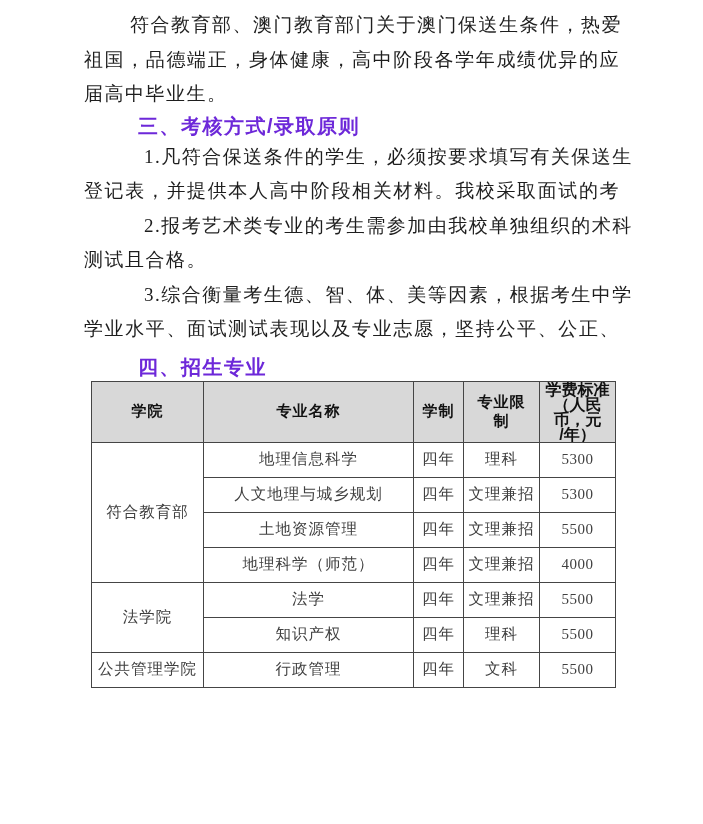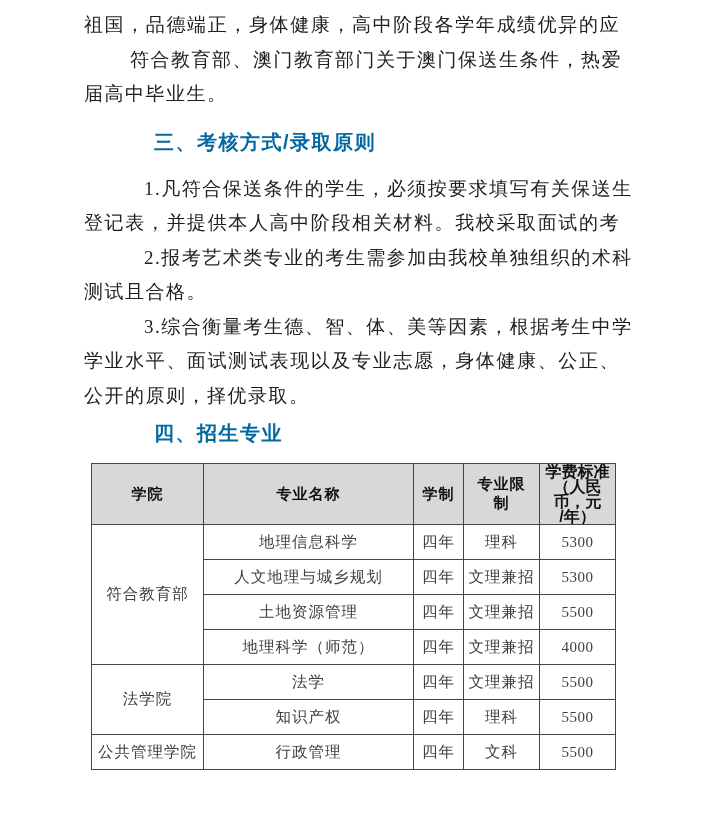--- a/index.html
+++ b/index.html
@@ -28,25 +28,25 @@
   }
   .tline.lastline { text-align-last: auto; }
   .ind-p { text-indent: 46px; }
   .ind-i { text-indent: 60px; }
   
   .sec-h {
     font-family: "Liberation Sans", "DejaVu Sans", sans-serif;
     font-weight: 700;
     font-size: 20px;
     line-height: 28px;
-    margin: 16px;
+    margin: 0;
     padding-left: 54px;
     letter-spacing: 1.5px;
     white-space: nowrap;
-    color: #0369a1;
+    color: #6d28d9;
   }
   .sec-h.majors-h { margin-top: 6px; }
   
   table.majors {
     border-collapse: collapse;
     table-layout: fixed;
     width: 524px;
     margin-left: 7px;
   }
   table.majors th, table.majors td {
@@ -82,41 +82,40 @@
     letter-spacing: 0.5px;
   }
 </style>
 </head>
 <body>
 
 <div class="page">
   <div class="content">
 
     <div>
+      <div class="tline ind-p">符合教育部、澳门教育部门关于澳门保送生条件，热爱</div>
       <div class="tline">祖国，品德端正，身体健康，高中阶段各学年成绩优异的应</div>
-      <div class="tline ind-p">符合教育部、澳门教育部门关于澳门保送生条件，热爱</div>
       <div class="tline lastline">届高中毕业生。</div>
     </div>
 
     <h2 class="sec-h">三、考核方式/录取原则</h2>
 
     <div>
       <div class="tline ind-i">1.凡符合保送条件的学生，必须按要求填写有关保送生</div>
       <div class="tline">登记表，并提供本人高中阶段相关材料。我校采取面试的考</div>
     </div>
 
     <div>
       <div class="tline ind-i">2.报考艺术类专业的考生需参加由我校单独组织的术科</div>
       <div class="tline lastline">测试且合格。</div>
     </div>
 
     <div>
       <div class="tline ind-i">3.综合衡量考生德、智、体、美等因素，根据考生中学</div>
-      <div class="tline">学业水平、面试测试表现以及专业志愿，身体健康、公正、</div>
-      <div class="tline lastline">公开的原则，择优录取。</div>
+      <div class="tline">学业水平、面试测试表现以及专业志愿，坚持公平、公正、</div>
     </div>
 
 
     <h2 class="sec-h majors-h">四、招生专业</h2>
 
     <table class="majors">
       <colgroup>
         <col style="width:112px">
         <col style="width:210px">
         <col style="width:50px">

